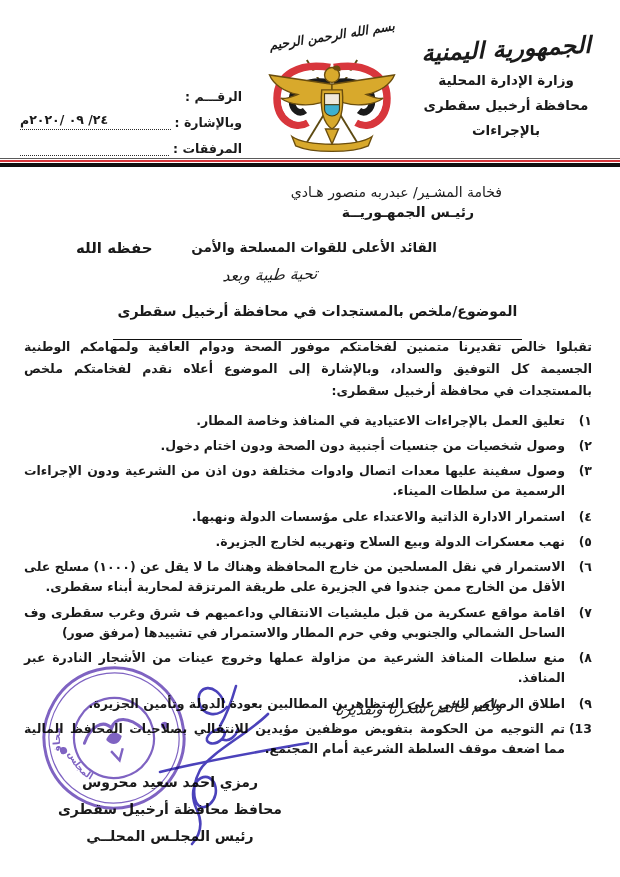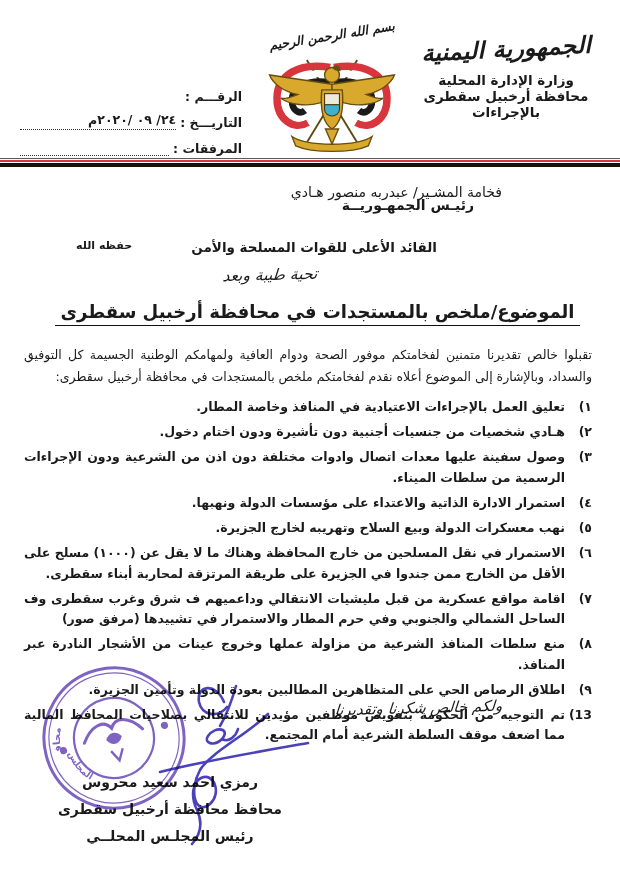--- a/index.html
+++ b/index.html
@@ -7,53 +7,53 @@
     position:relative; width:620px; height:877px; background:#ffffff;
     font-family:"DejaVu Sans", sans-serif; color:#1a1a1a; direction:rtl; overflow:hidden;
   }
   
   .hdr-right{position:absolute; top:36px; right:8px; width:212px; text-align:center;}
   .calligraphy{
     font-size:23px; font-weight:700; letter-spacing:-1px; white-space:nowrap;
     transform:rotate(-3deg) scaleX(1.05); transform-origin:center;
     font-style:italic; margin-bottom:10px;
   }
-  .hdr-line{font-weight:700; font-size:13.5px; white-space:nowrap;}
+  .hdr-line{font-weight:700; font-size:13.5px; margin-top:9px; white-space:nowrap;}
   .hdr-center{position:absolute; top:28px; left:240px; width:184px; text-align:center;}
   .bismillah{
     font-size:12.5px; font-weight:700; font-style:italic; white-space:nowrap;
     transform:rotate(-9deg); transform-origin:center; margin-bottom:4px;
   }
   .hdr-left{position:absolute; top:80px; left:20px; width:222px; font-size:12.5px; font-weight:700;}
   .field-row{display:flex; align-items:flex-end; height:24px; margin-bottom:2px;}
   .flabel{white-space:nowrap; padding-left:4px;text-align:right;}
-  .dots{flex:1; border-bottom:1.6px dotted #2a2a2a; text-align:right; height:17px;}
+  .dots{flex:1; border-bottom:1.6px dotted #2a2a2a; text-align:left; height:17px;}
   .dots.empty{border-bottom:none;}
   .fval{font-size:12.5px; font-weight:700; white-space:nowrap;}
   .sep{position:absolute; top:158px; left:0; width:620px;}
   .sep .s1{height:1px; background:#5a5a5a;}
   .sep .s2{height:2px; background:#d8363c; margin-top:1px;}
   .sep .s3{height:4px; background:#111111; margin-top:1px;}
   
   .abs{position:absolute; white-space:nowrap;}
   .addr1{top:184px; right:118px; font-weight:400; font-size:14px;}
-  .addr2{top:197px; right:146px; font-weight:700; font-size:14px;}
+  .addr2{top:204px; right:146px; font-weight:700; font-size:14px;}
   .addr3{top:239px; right:183px; font-weight:700; font-size:13.5px;margin-left:28px;}
-  .blessing{top:239px; left:76px; font-weight:700; font-size:11px;}
+  .blessing{top:239px; left:76px; font-weight:700; font-size:15px;}
   .greeting{top:266px; left:150px; width:240px; text-align:center; font-size:15.5px;}
   .script{font-style:italic; transform:skewX(-6deg) rotate(-1.5deg);}
   .subject-wrap{position:absolute; top:301px; left:0; width:620px; text-align:center;}
   .subject{
-    display:inline-block; font-weight:700; font-size:18px;
-    border-bottom:1.6px solid #111; padding:0 5px 3px;margin-left:15px;
+    display:inline-block; font-weight:700; font-size:14px;
+    border-bottom:1.6px solid #111; padding:0 5px 20px;margin-left:15px;
   }
   
   .body-wrap{position:absolute; top:336px; right:28px; left:24px; z-index:1;}
   .intro{
-    font-size:12.5px; font-weight:400; line-height:1.75; text-align:justify; margin:8px 0 9px 0;
+    font-size:12.5px; font-weight:700; line-height:1.75; text-align:justify; margin:0 0 9px 0;
   }
   .list{margin:0;}
   .item{display:flex; margin-bottom:5px; font-size:12.5px; font-weight:700; line-height:1.62;}
   .item .num{min-width:27px; white-space:nowrap;}
   .item .txt{flex:1; text-align:justify;}
   
   .thanks{top:699px; right:118px; font-size:15px; z-index:2;}
   .stamp{
     position:absolute; left:28px; top:658px; width:172px; height:160px; z-index:3;
     transform:rotate(-14deg); opacity:.92; mix-blend-mode:multiply;
@@ -99,21 +99,21 @@
       <path d="M42,96 C58,107 112,107 128,96 L124,106 C106,114 64,114 46,106 Z" fill="#d8a92c" stroke="#6b4e0e" stroke-width="1.5"></path>
     </svg>
   </div>
 
   <div class="hdr-left">
     <div class="field-row">
       <span class="flabel">الرقـــم :</span>
       <span class="dots empty"></span>
     </div>
     <div class="field-row">
-      <span class="flabel">التاريـــخ :</span>
+      <span class="flabel">وبالإشارة :</span>
       <span class="dots"><span class="fval">٢٤/ ٠٩ /٢٠٢٠م</span></span>
     </div>
     <div class="field-row">
       <span class="flabel">المرفقات :</span>
       <span class="dots"></span>
     </div>
   </div>
 
   <div class="sep">
     <div class="s1"></div>
@@ -133,21 +133,21 @@
 
   <div class="body-wrap">
     <p class="intro">تقبلوا خالص تقديرنا متمنين لفخامتكم موفور الصحة ودوام العافية ولمهامكم الوطنية الجسيمة كل التوفيق والسداد،  وبالإشارة إلى الموضوع أعلاه نقدم لفخامتكم ملخص بالمستجدات في محافظة أرخبيل سقطرى:</p>
     <div class="list">
       <div class="item">
           <span class="num">١)</span>
           <span class="txt">تعليق العمل بالإجراءات الاعتيادية في المنافذ وخاصة المطار.</span>
         </div>
       <div class="item">
           <span class="num">٢)</span>
-          <span class="txt">هـادي شخصيات من جنسيات أجنبية دون تأشيرة ودون اختام دخول.</span>
+          <span class="txt">وصول شخصيات من جنسيات أجنبية دون الصحة ودون اختام دخول.</span>
         </div>
       <div class="item">
           <span class="num">٣)</span>
           <span class="txt">وصول سفينة عليها معدات اتصال وادوات مختلفة دون اذن من الشرعية ودون الإجراءات الرسمية من سلطات الميناء.</span>
         </div>
       <div class="item">
           <span class="num">٤)</span>
           <span class="txt">استمرار الادارة الذاتية والاعتداء على مؤسسات الدولة ونهبها.</span>
         </div>
       <div class="item">

